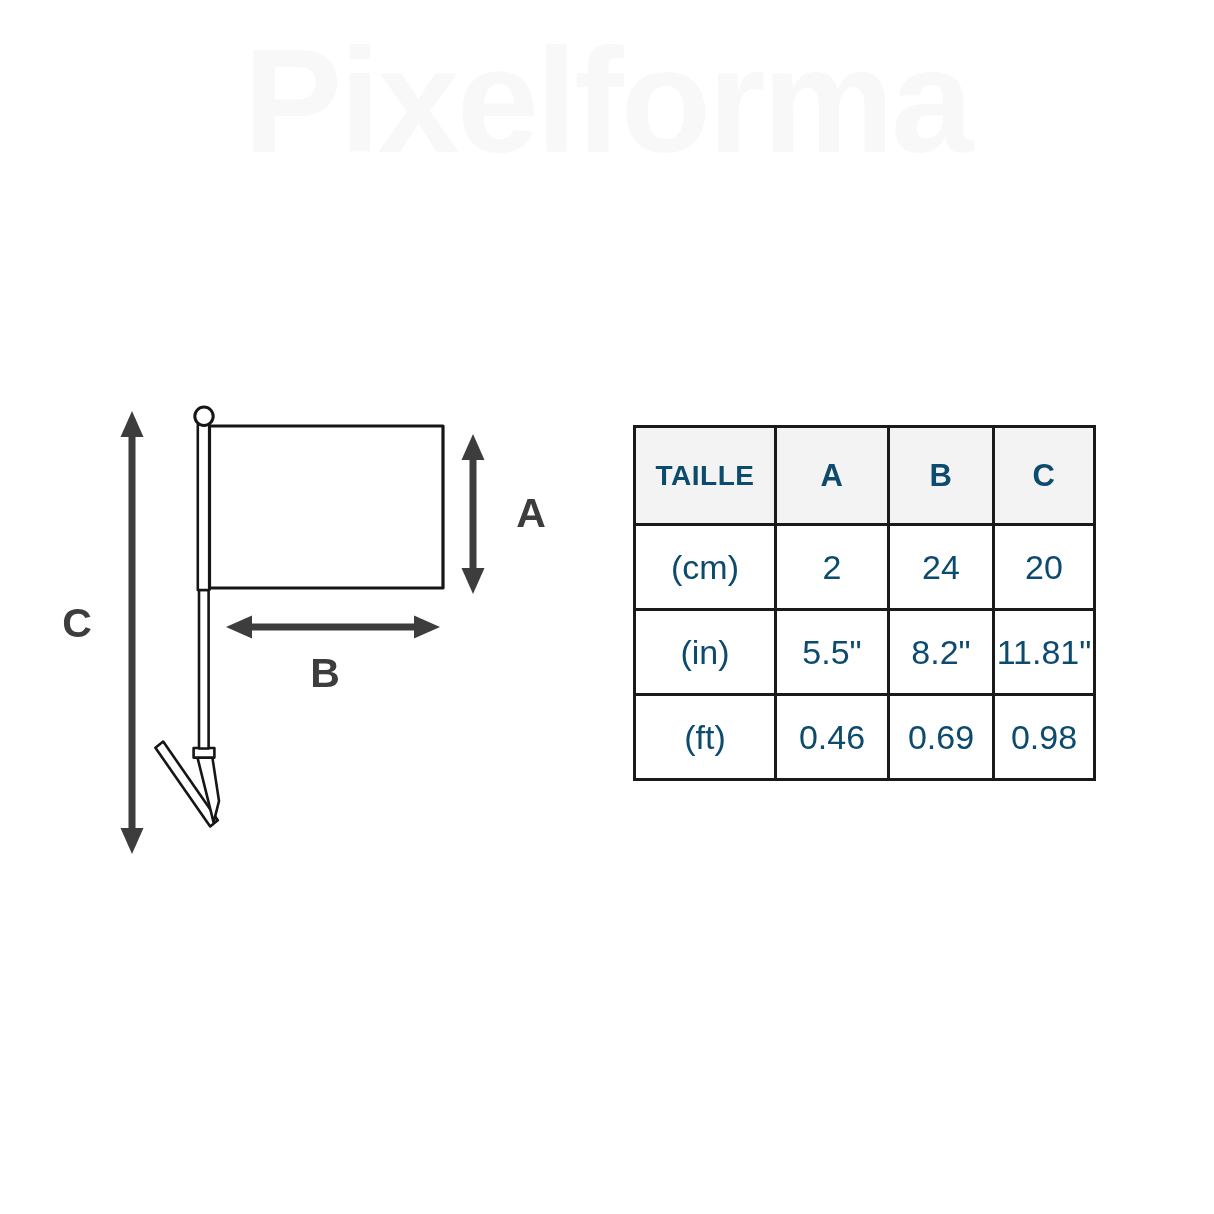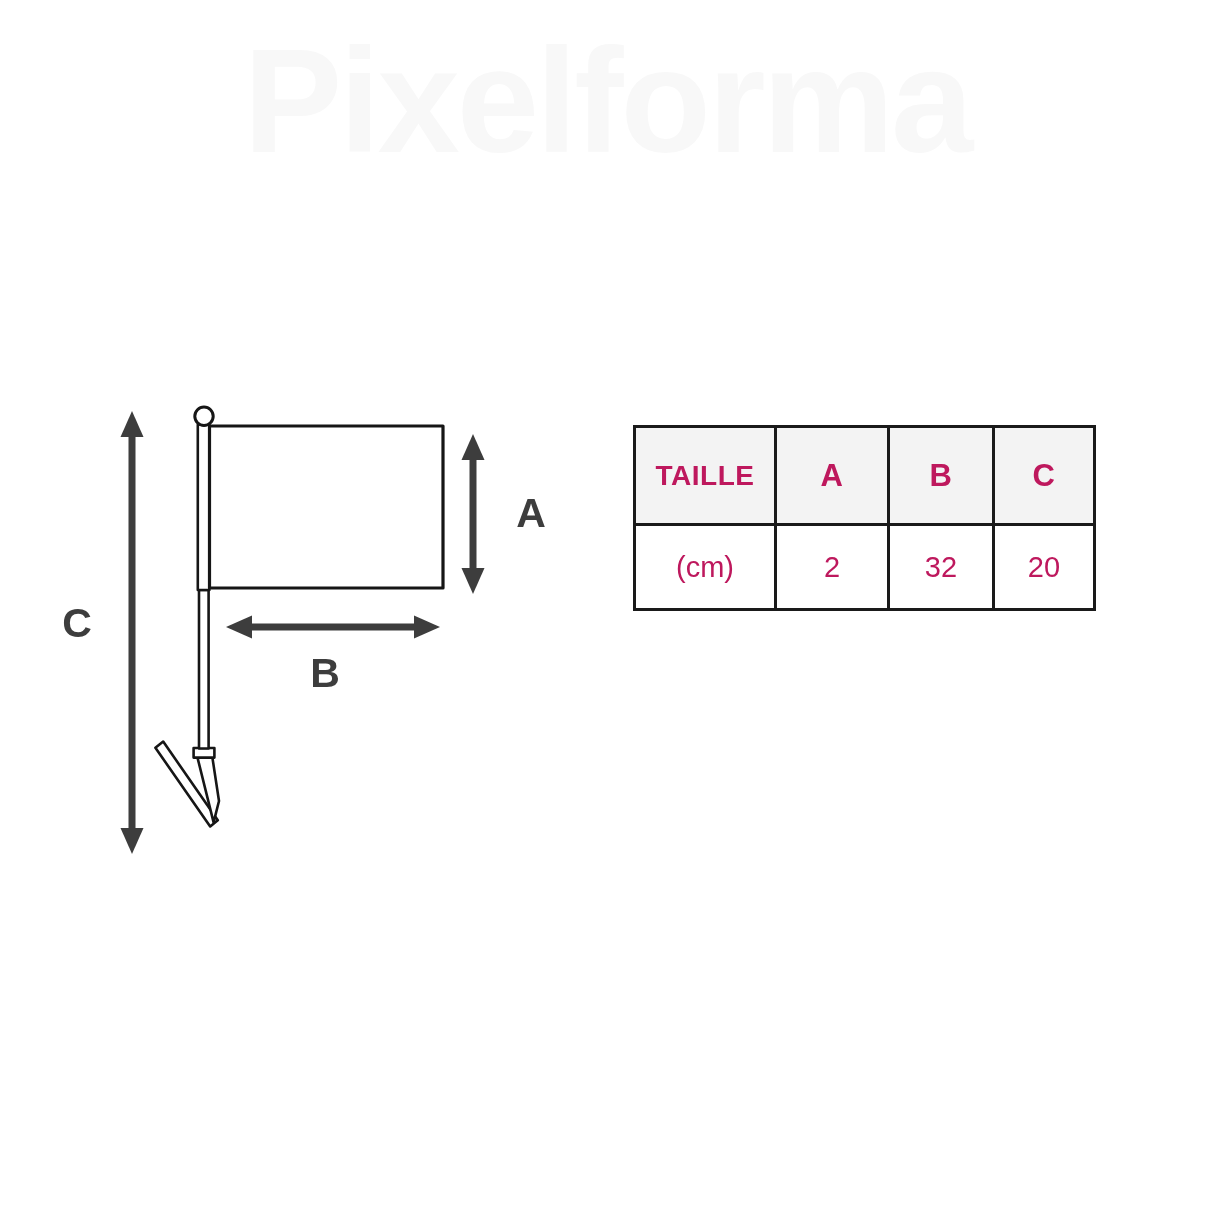--- a/index.html
+++ b/index.html
@@ -33,40 +33,40 @@
     font-weight: bold;
     fill: #3d3d3d;
   }
 
   
   table.size {
     position: absolute;
     left: 633px; top: 425px;
     border-collapse: collapse;
     table-layout: fixed;
-    color: #be185d;
+    color: #0c4a6e;
   }
   table.size th, table.size td {
     border: 3px solid #1a1a1a;
     text-align: center;
     vertical-align: middle;
     padding: 0;
     background: #ffffff;
   }
   table.size thead th {
     background: #f3f3f3;
     height: 95px;
     font-size: 28px;
     font-weight: bold;
     letter-spacing: 0.5px;
   }
   table.size thead th.colhead { font-size: 31px; }
   table.size tbody td {
     height: 82px;
-    font-size: 29px;
+    font-size: 34px;
     font-weight: normal;
   }
   .c-unit { width: 141px; }
   .c-a    { width: 113px; }
   .c-b    { width: 105px; }
   .c-c    { width: 101px; }
 </style>
 </head>
 <body>
 
@@ -118,17 +118,29 @@
       <th>TAILLE</th>
       <th class="colhead">A</th>
       <th class="colhead">B</th>
       <th class="colhead">C</th>
     </tr>
   </thead>
   <tbody>
     <tr>
       <td>(cm)</td>
       <td>2</td>
-      <td>32</td>
+      <td>24</td>
       <td>20</td>
+    </tr>
+    <tr>
+      <td>(in)</td>
+      <td>5.5"</td>
+      <td>8.2"</td>
+      <td>11.81"</td>
+    </tr>
+    <tr>
+      <td>(ft)</td>
+      <td>0.46</td>
+      <td>0.69</td>
+      <td>0.98</td>
     </tr>
   </tbody>
 </table>
 
 </body></html>

